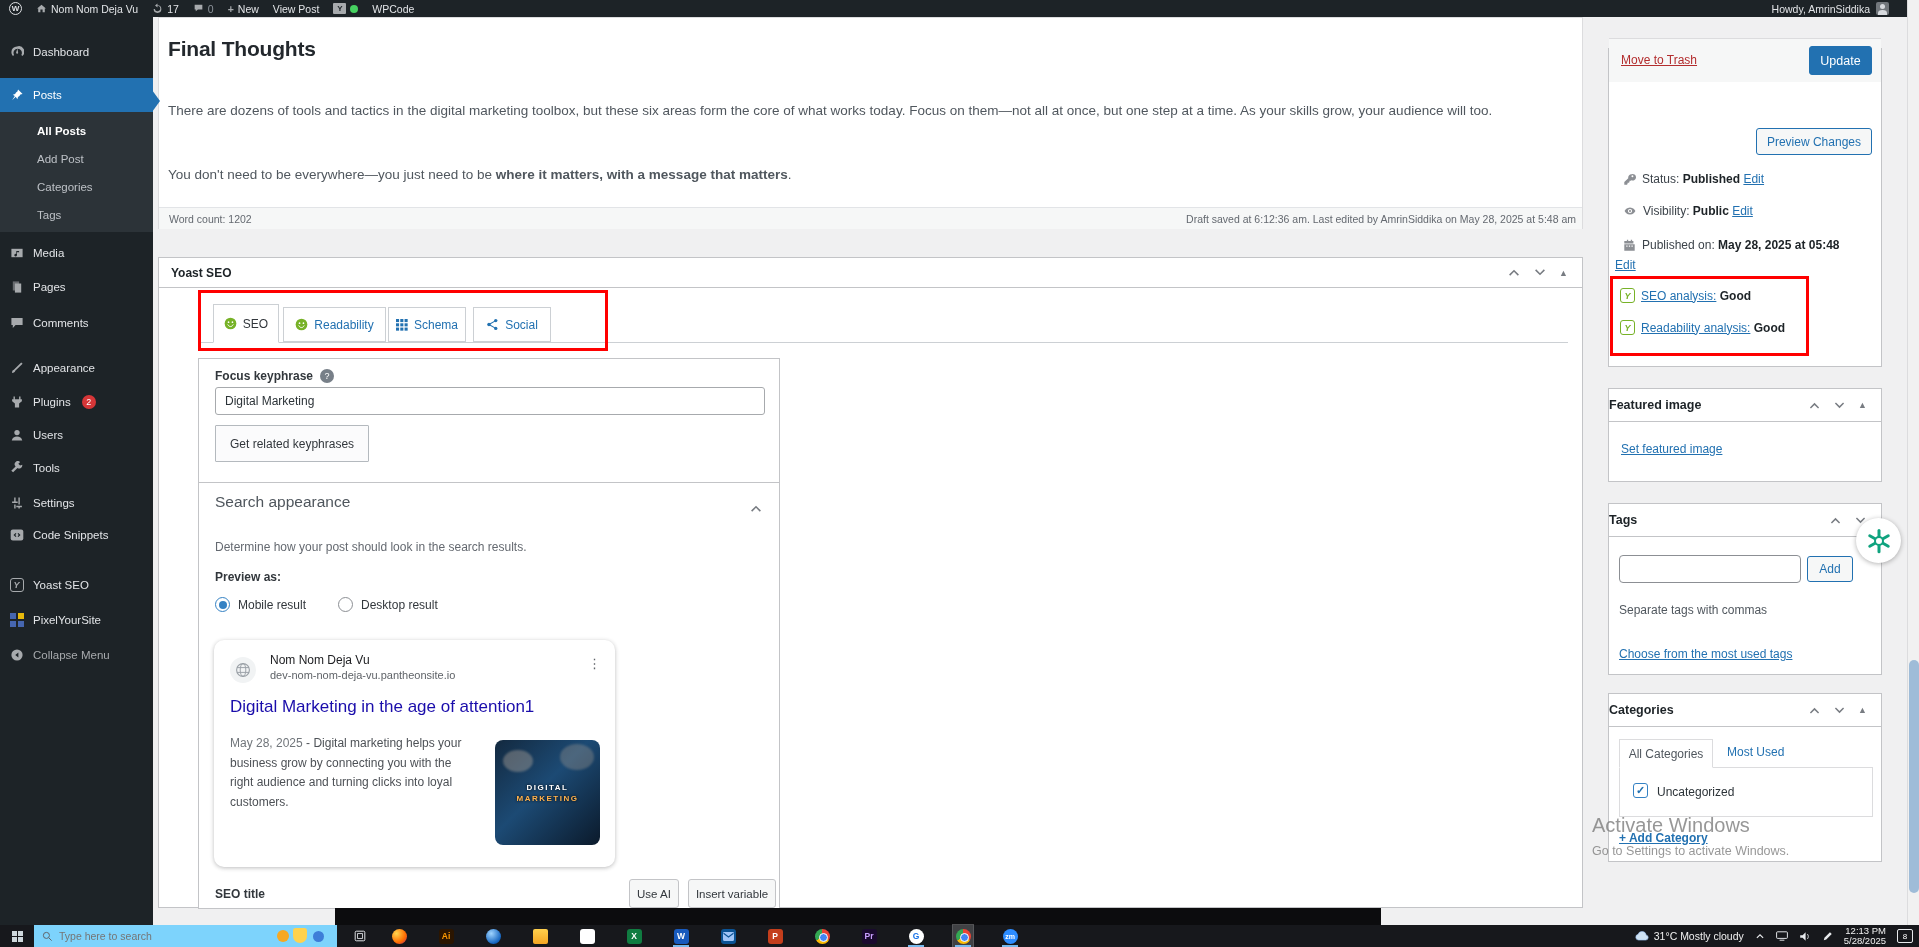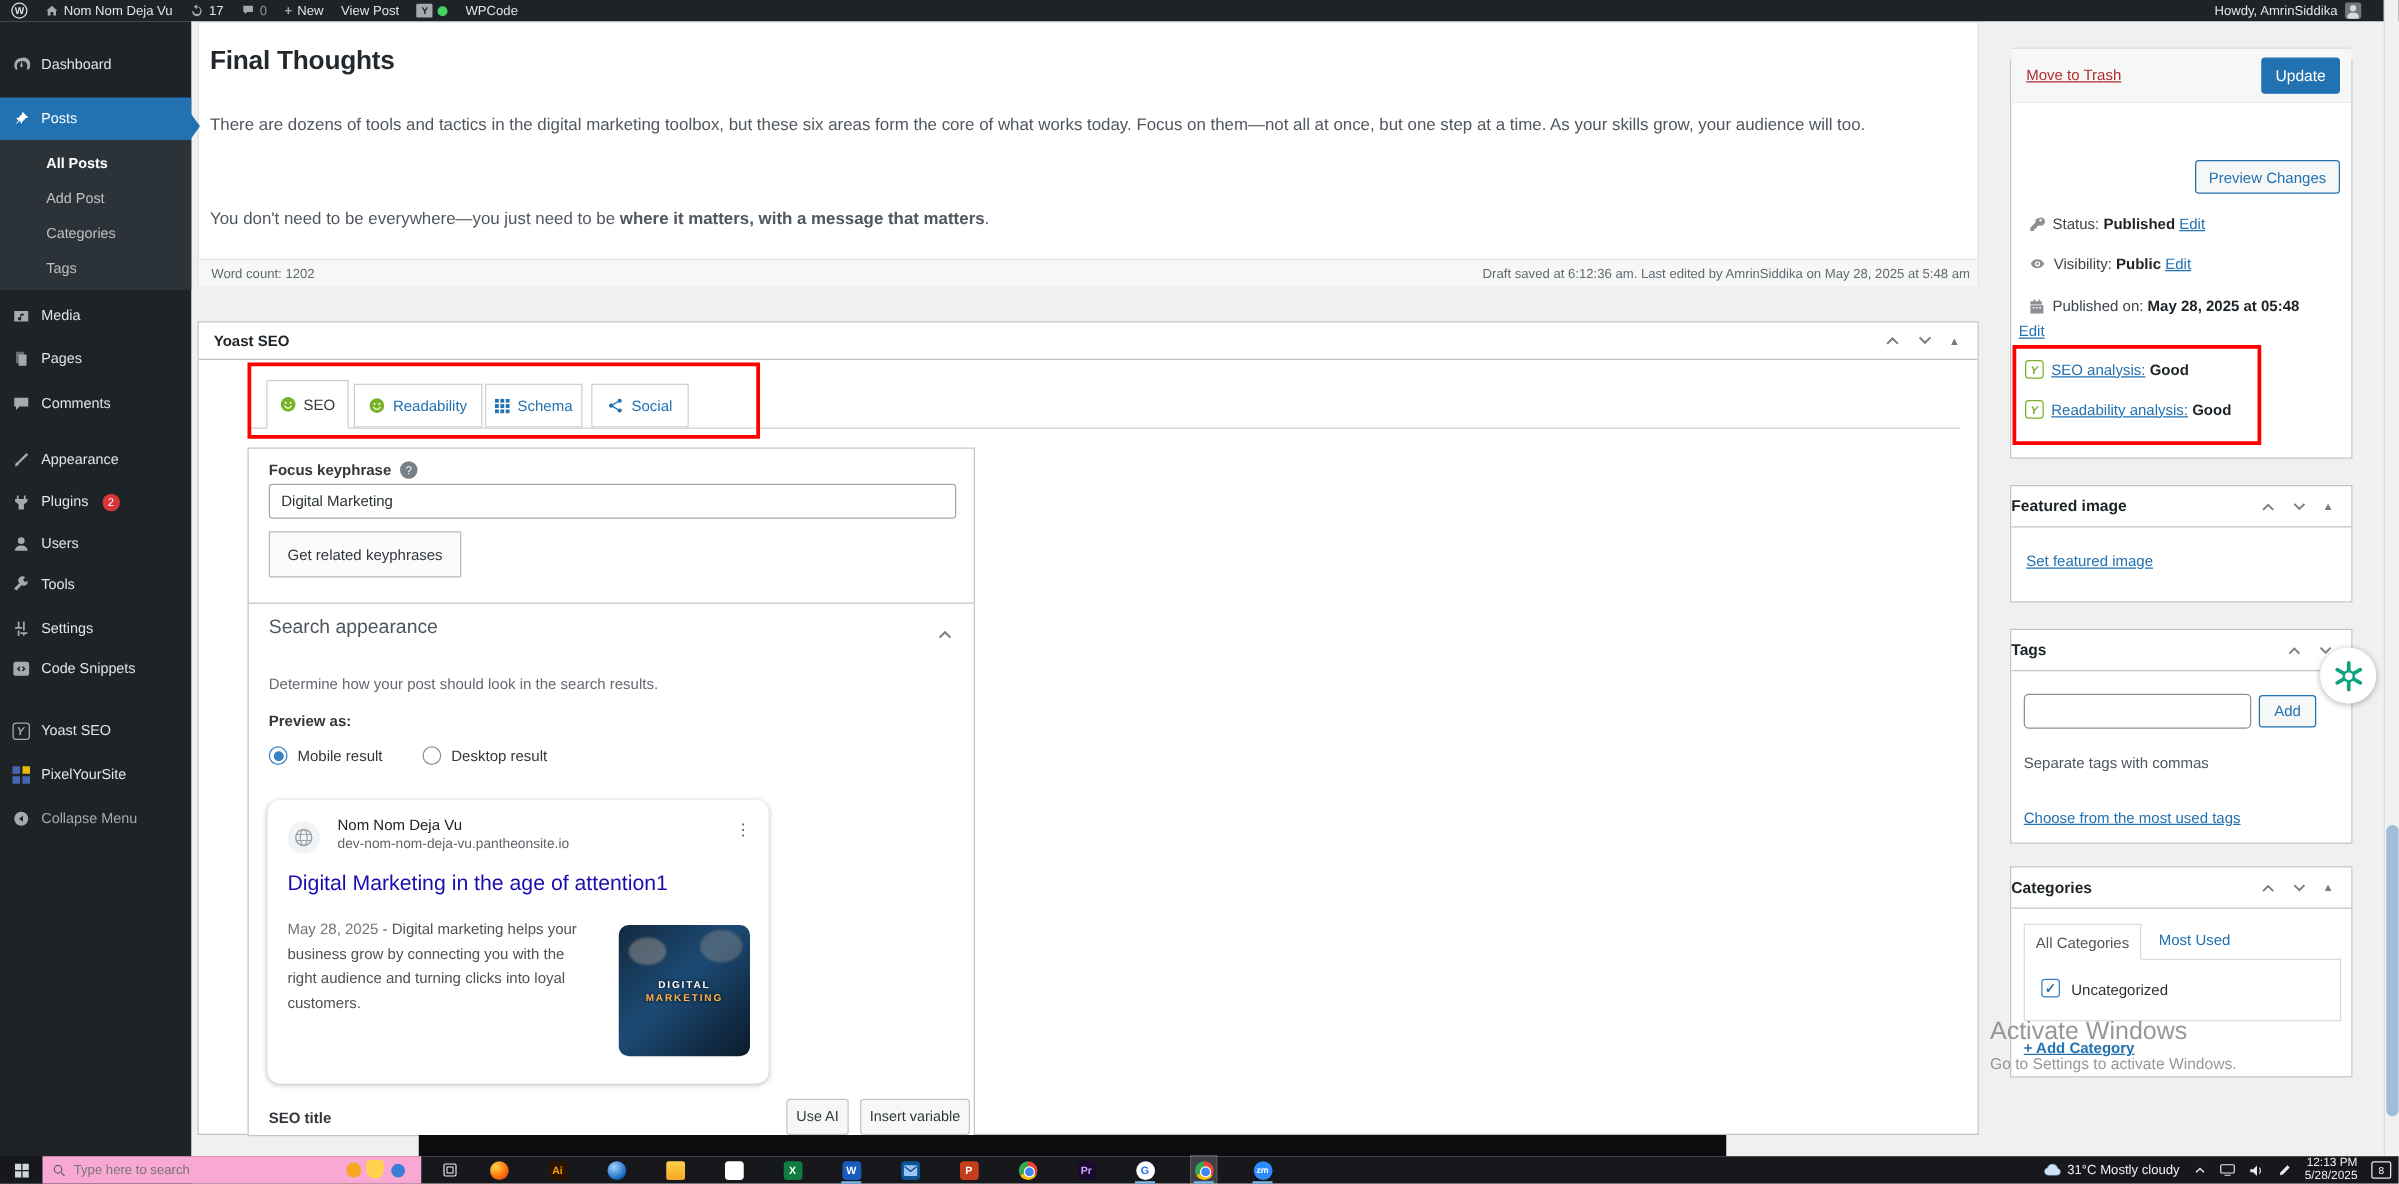--- a/index.html
+++ b/index.html
@@ -33,21 +33,21 @@
   .postarrow{position:absolute;left:152px;top:90px;width:0;height:0;border-top:11px solid transparent;border-bottom:11px solid transparent;border-left:8px solid #2271b1;z-index:11}
   .ybox{width:14px;height:14px;border:1.5px solid #a7aaad;border-radius:3px;color:#a7aaad;font-size:9px;font-weight:bold;font-style:italic;display:flex;align-items:center;justify-content:center}
   .pxgrid{width:14px;height:14px;display:grid;grid-template-columns:6px 6px;grid-template-rows:6px 6px;gap:2px}
   .pxgrid i{background:#4666b0}
   .pxgrid i.y{background:#e8b90c}
 
   
   #editor{position:absolute;left:158px;top:17px;width:1425px;height:212px;background:#fff;border:1px solid #dcdcde}
   #doc-h1{position:absolute;left:9px;top:19px;font-size:21px;font-weight:600;color:#23282d;letter-spacing:-.2px}
   .doc-p{position:absolute;left:9px;width:1380px;font-size:13.5px;line-height:26px;color:#50575e}
-  #doc-p1{top:69px}
+  #doc-p1{top:80px}
   #doc-p2{top:144px}
   #pathbar{position:absolute;left:0;top:172px;width:1423px;height:17px;border-top:1px solid #e2e4e7;display:flex;align-items:center;padding-left:9px;font-size:10px;color:#646970;background:#fff}
   #statusbar{position:absolute;left:0;top:189px;width:1423px;height:22px;border-top:1px solid #e2e4e7;background:#f6f7f7;display:flex;align-items:center;font-size:10.5px;color:#646970}
   #wordcount{margin-left:10px}
   #savestatus{margin-left:auto;margin-right:6px}
 
   
   #yoast{position:absolute;left:158px;top:257px;width:1425px;height:651px;background:#fff;border:1px solid #c3c4c7}
   #yoast-h{position:absolute;left:0;top:0;width:1423px;height:30px;border-bottom:1px solid #c3c4c7;display:flex;align-items:center}
   #yoast-title{margin-left:12px;font-size:12px;font-weight:bold;color:#1d2327}
@@ -152,21 +152,21 @@
   #scrollthumb{position:absolute;left:1px;top:660px;width:10px;height:233px;background:#9fbcd8;border-radius:5px}
 
   
   #blackstrip{position:absolute;left:335px;top:908px;width:1046px;height:17px;background:#0c0c0e;z-index:80}
 
   
   #taskbar{position:absolute;left:0;top:925px;width:1919px;height:22px;background:#17181c;z-index:100;display:flex;align-items:center;color:#fff}
   #tb-start{width:34px;height:22px;display:flex;align-items:center;justify-content:center;cursor:pointer}
   .winlogo{width:11px;height:11px;display:grid;grid-template-columns:5px 5px;grid-template-rows:5px 5px;gap:1px}
   .winlogo i{background:#cfd8dc}
-  #tb-search{width:303px;height:22px;background:#f9a8d4;display:flex;align-items:center;position:relative;cursor:text}
+  #tb-search{width:303px;height:22px;background:#7dd3fc;display:flex;align-items:center;position:relative;cursor:text}
   #tb-search svg{margin:0 6px 0 8px}
   #tb-search input{border:none;outline:none;font-size:10.5px;color:#5f6368;width:160px;font-family:"Liberation Sans",sans-serif;background:transparent}
   #tb-doodle{position:absolute;right:4px;top:2px;width:62px;height:18px}
   #tb-doodle i{position:absolute;border-radius:50%}
   #tb-doodle .d1{left:6px;top:3px;width:12px;height:12px;background:#f6a821}
   #tb-doodle .d2{left:22px;top:1px;width:14px;height:15px;background:#ffd24d;border-radius:3px 3px 8px 8px}
   #tb-doodle .d3{left:42px;top:4px;width:11px;height:11px;background:#3d7dd8}
   #tb-taskview{width:30px;display:flex;justify-content:center;margin-left:8px;cursor:pointer}
   #tb-apps{display:flex;align-items:flex-end;height:22px;margin-left:14px;gap:27px}
   .app{width:20px;height:22px;display:flex;align-items:center;justify-content:center;position:relative;cursor:pointer}

